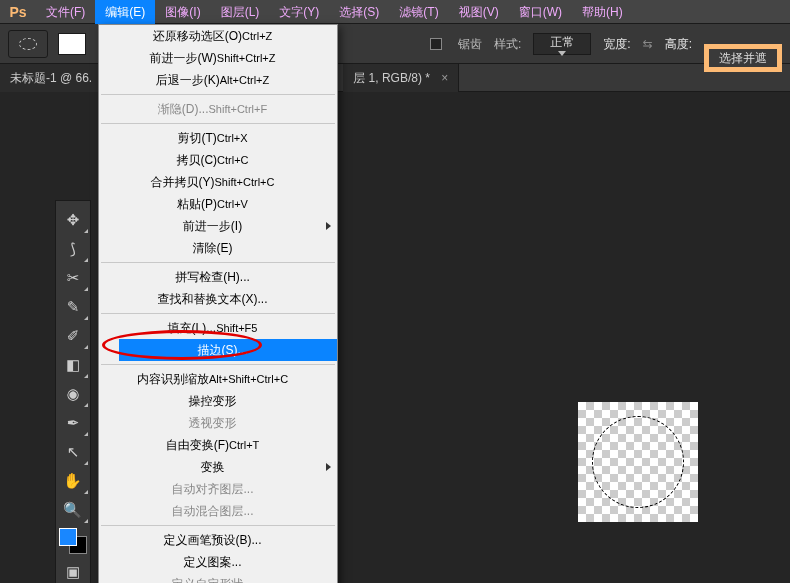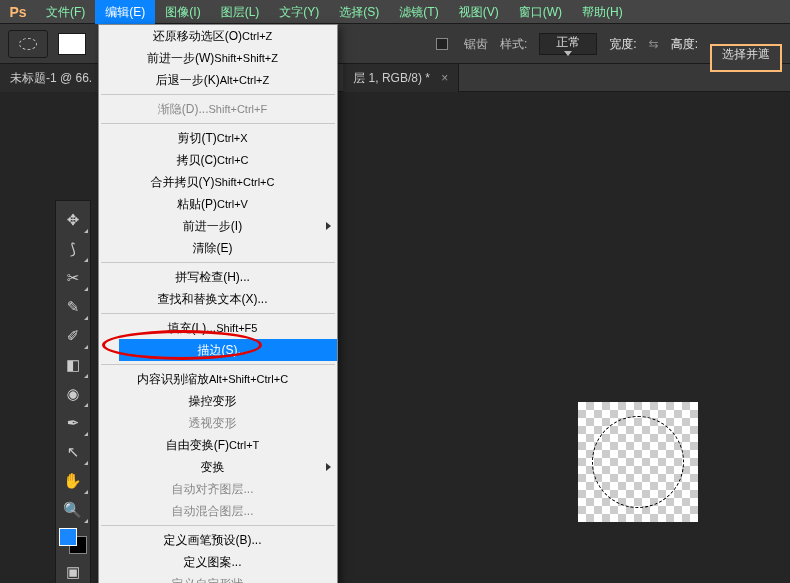--- a/index.html
+++ b/index.html
@@ -30,21 +30,21 @@
       justify-content: center;
       color: #fdba74;
       font-weight: bold;
       font-size: 14px;
     }
     .menu-item {
       padding: 0 10px;
       height: 24px;
       line-height: 24px;
       cursor: default;
-      color: #86efac;
+      color: #f0abfc;
     }
     .menu-item.active {
       background: #0a84ff;
       color: #fff;
     }
 
     
     .options-bar {
       height: 40px;
       background: #383838;
@@ -103,24 +103,24 @@
     .caret {
       width: 0; height: 0;
       border-left: 4px solid transparent;
       border-right: 4px solid transparent;
       border-top: 5px solid #bbb;
     }
     .btn-selmask {
       height: 28px;
       padding: 0 10px;
       background: #3a3a3a;
-      border: 2px solid #fdba74;
+      border: 5px solid #fdba74;
       color: #ddd;
       display: flex;
-      align-items: flex-start;
+      align-items: flex-end;
       margin-top: 28px;
     }
 
     
     .tabbar {
       height: 28px;
       background: #383838;
       display: flex;
       align-items: center;
       border-bottom: 1px solid #1a1a1a;
@@ -322,21 +322,21 @@
   </div>
 </div>
 
 <div class="dropdown" id="dropdown">
     <div class="menu-row">
       <span>还原移动选区(O)</span>
       <span class="shortcut">Ctrl+Z</span>
     </div>
     <div class="menu-row">
       <span>前进一步(W)</span>
-      <span class="shortcut">Shift+Shift+Z</span>
+      <span class="shortcut">Shift+Ctrl+Z</span>
     </div>
     <div class="menu-row">
       <span>后退一步(K)</span>
       <span class="shortcut">Alt+Ctrl+Z</span>
     </div>
     <div class="menu-sep"></div>
     <div class="menu-row disabled">
       <span>渐隐(D)...</span>
       <span class="shortcut">Shift+Ctrl+F</span>
     </div>

